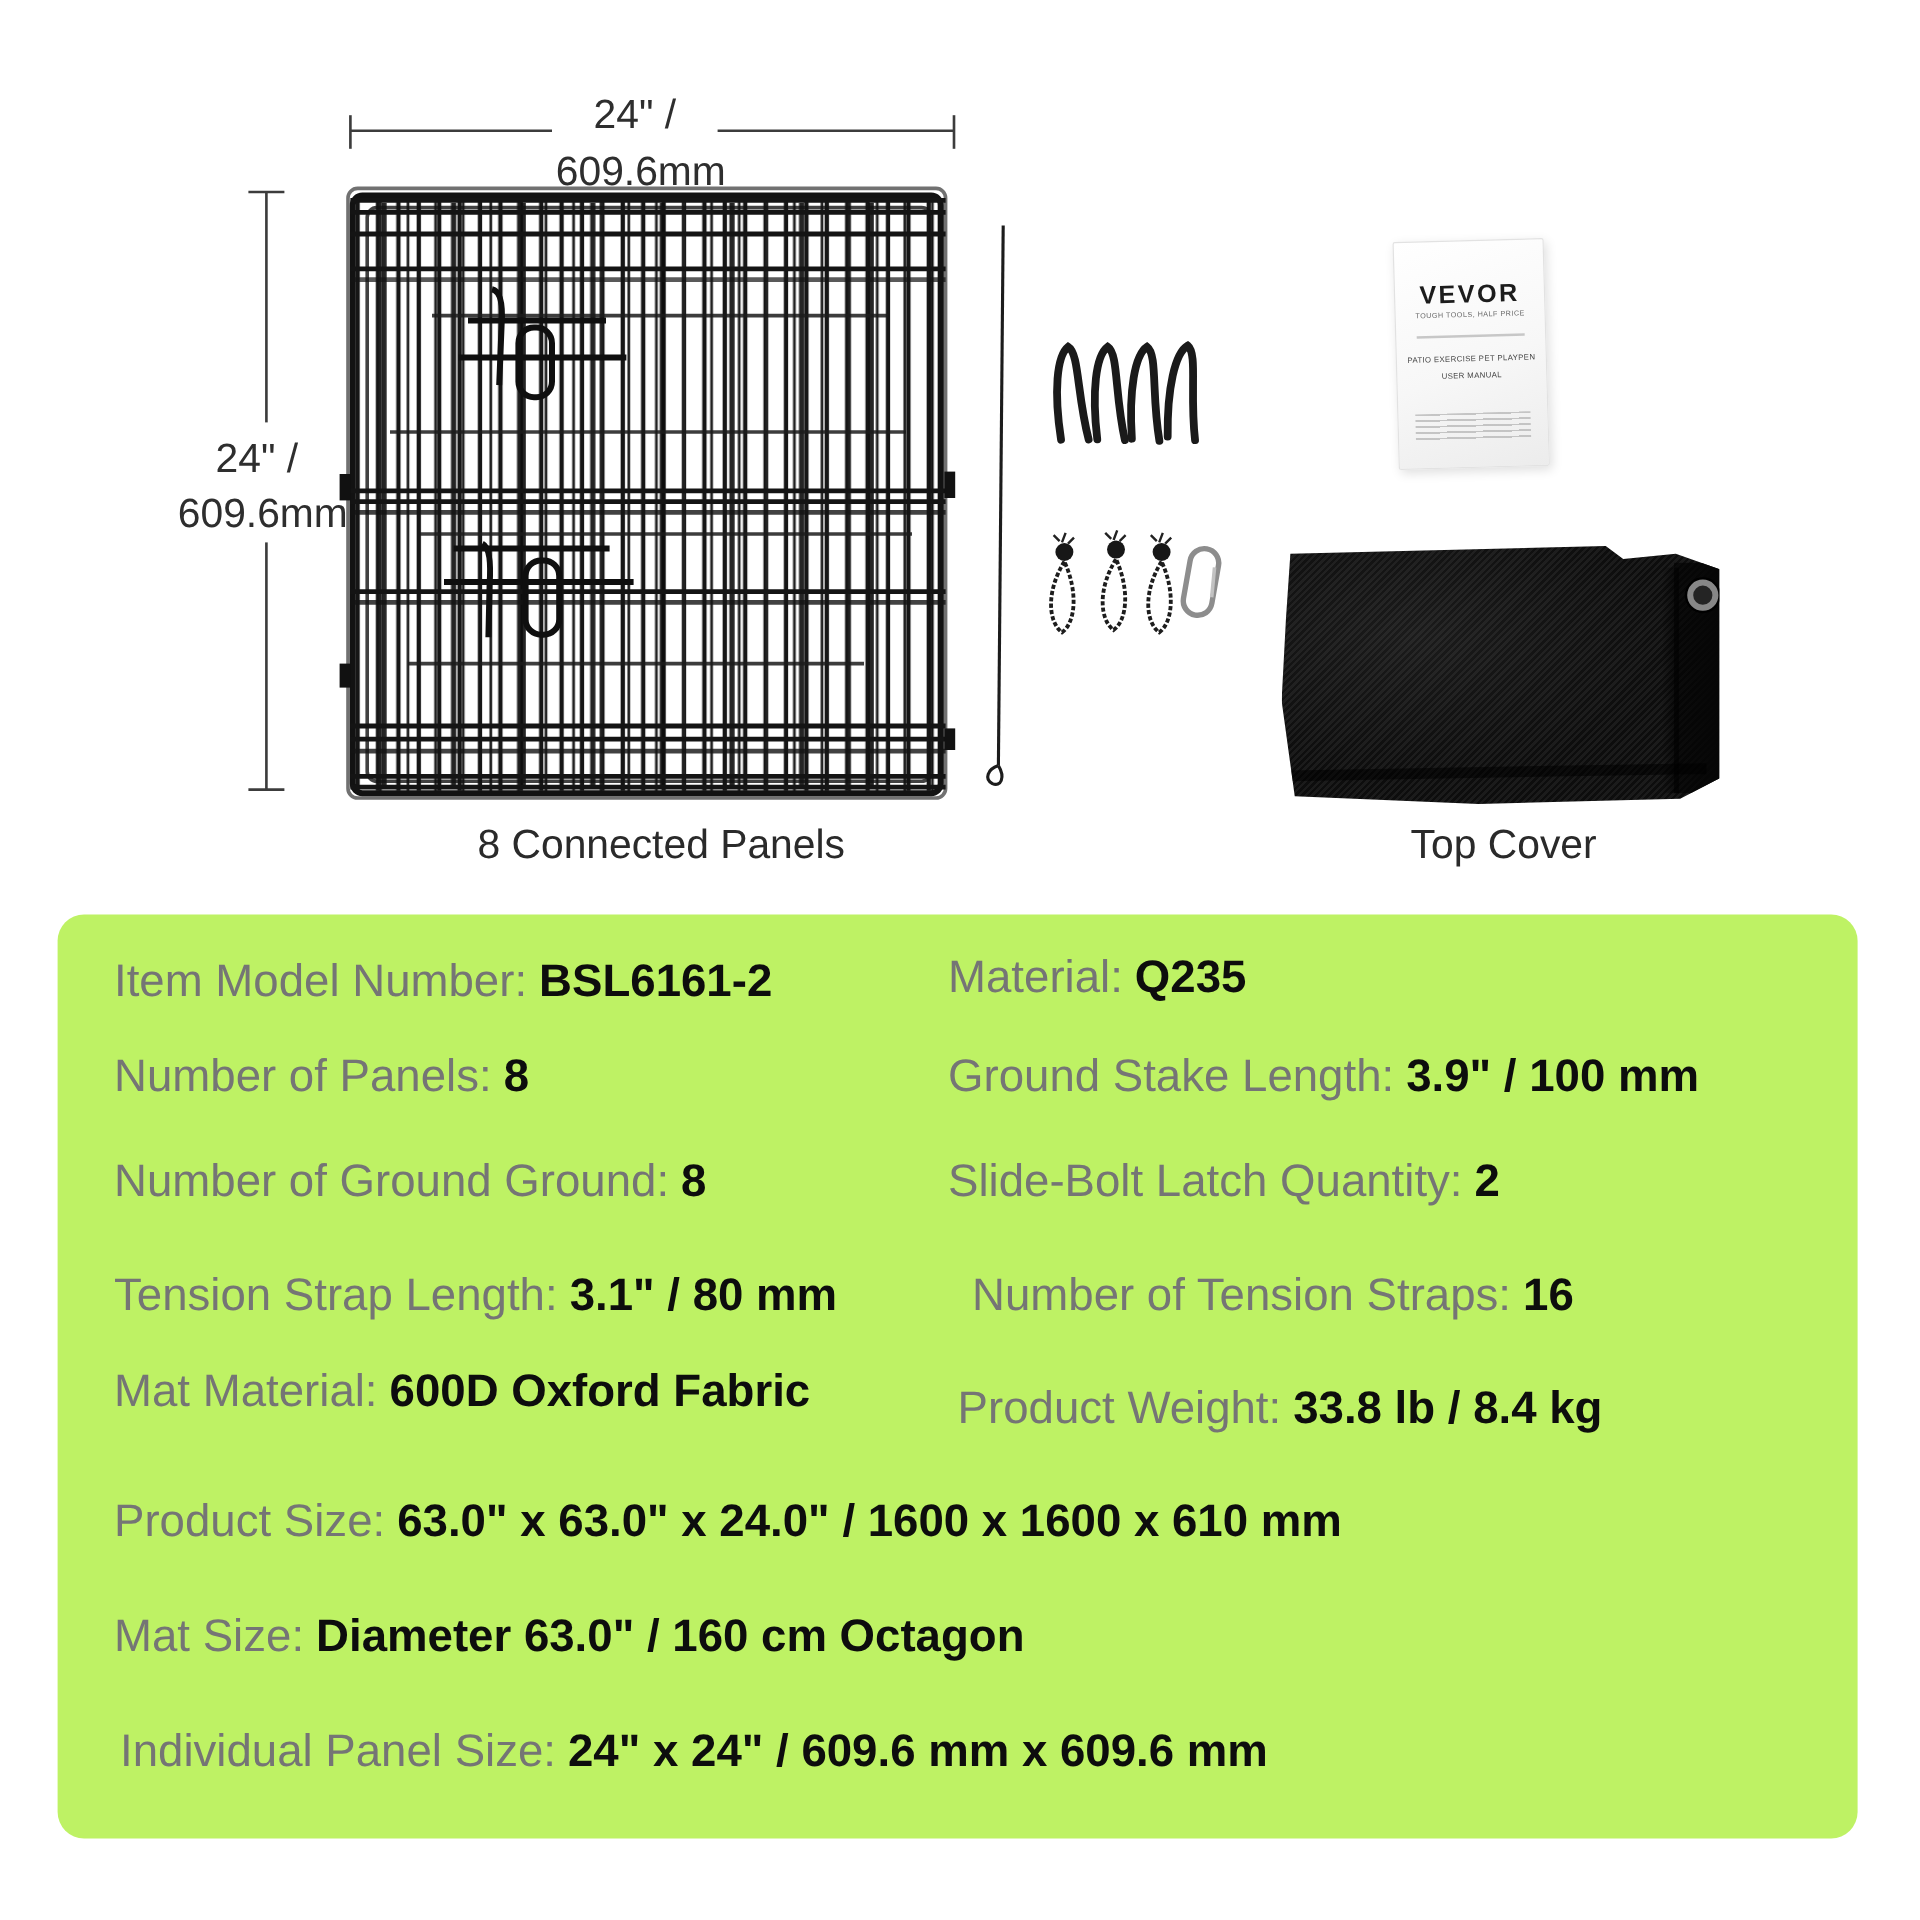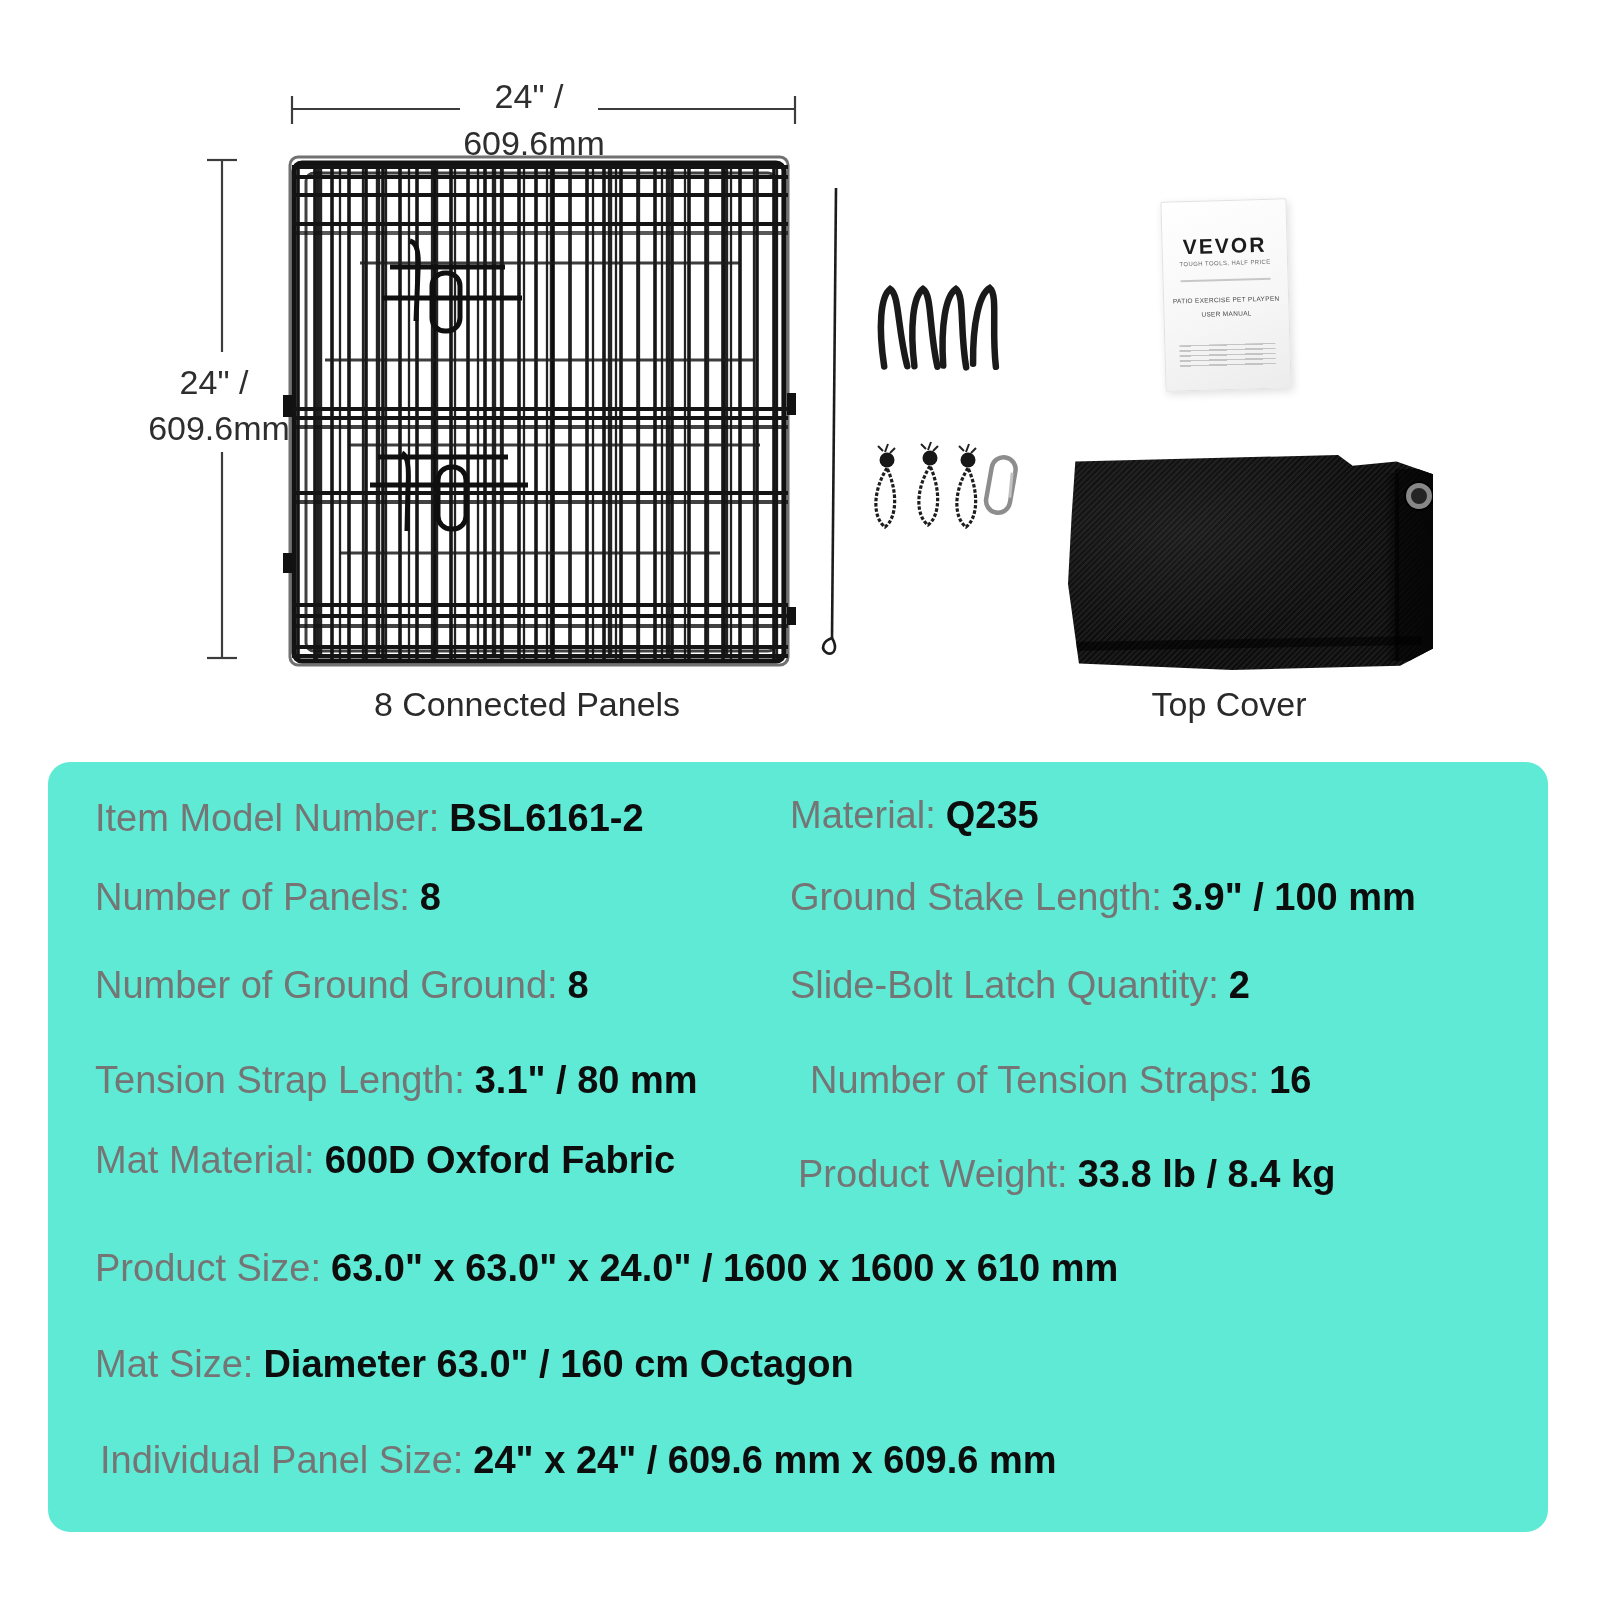--- a/index.html
+++ b/index.html
@@ -9,21 +9,21 @@
     font-family:"Liberation Sans","DejaVu Sans",sans-serif;
   }
   
   #art{position:absolute;left:0;top:0;}
   .dim-text{
     position:absolute;transform:translateX(-50%);
     font-size:34px;line-height:40px;color:#2e2e2e;white-space:nowrap;text-align:center;
   }
   .caption{
     position:absolute;transform:translateX(-50%);
-    font-size:34px;line-height:40px;color:#2a2a2a;white-space:nowrap;
+    font-size:34px;line-height:40px;color:#2a2a2a;white-space:nowrap;margin-left:24px;
   }
   
   .manual{
     position:absolute;left:1163px;top:200px;width:124px;height:188px;
     background:linear-gradient(160deg,#ffffff 0%,#f7f7f7 55%,#ececec 100%);
     border:1px solid #e2e2e2;border-radius:2px;
     box-shadow:2px 3px 9px rgba(0,0,0,0.13);
     transform:rotate(-1.6deg);
     text-align:center;overflow:hidden;
   }
@@ -56,21 +56,21 @@
     position:absolute;left:4px;bottom:22px;width:96%;height:9px;
     background:rgba(0,0,0,.55);transform:rotate(-1deg);
   }
   .cover .grommet{
     position:absolute;left:338px;top:28px;width:16px;height:16px;border-radius:50%;
     border:5px solid #878787;background:#242424;box-shadow:0 0 0 2px #000;
   }
   
   .spec-panel{
     position:absolute;left:48px;top:762px;width:1500px;height:770px;
-    background:#5eead4;border-radius:22px;
+    background:#bef264;border-radius:22px;
   }
   .spec-cell{position:absolute;white-space:nowrap;font-size:38px;line-height:50px;}
   .spec-label{color:#757575;}
   .spec-value{color:#0d0d0d;font-weight:bold;margin-left:10px;}
 </style>
 </head>
 <body>
 
 <svg id="art" width="1600" height="745" viewBox="0 0 1600 745">
   <defs>

